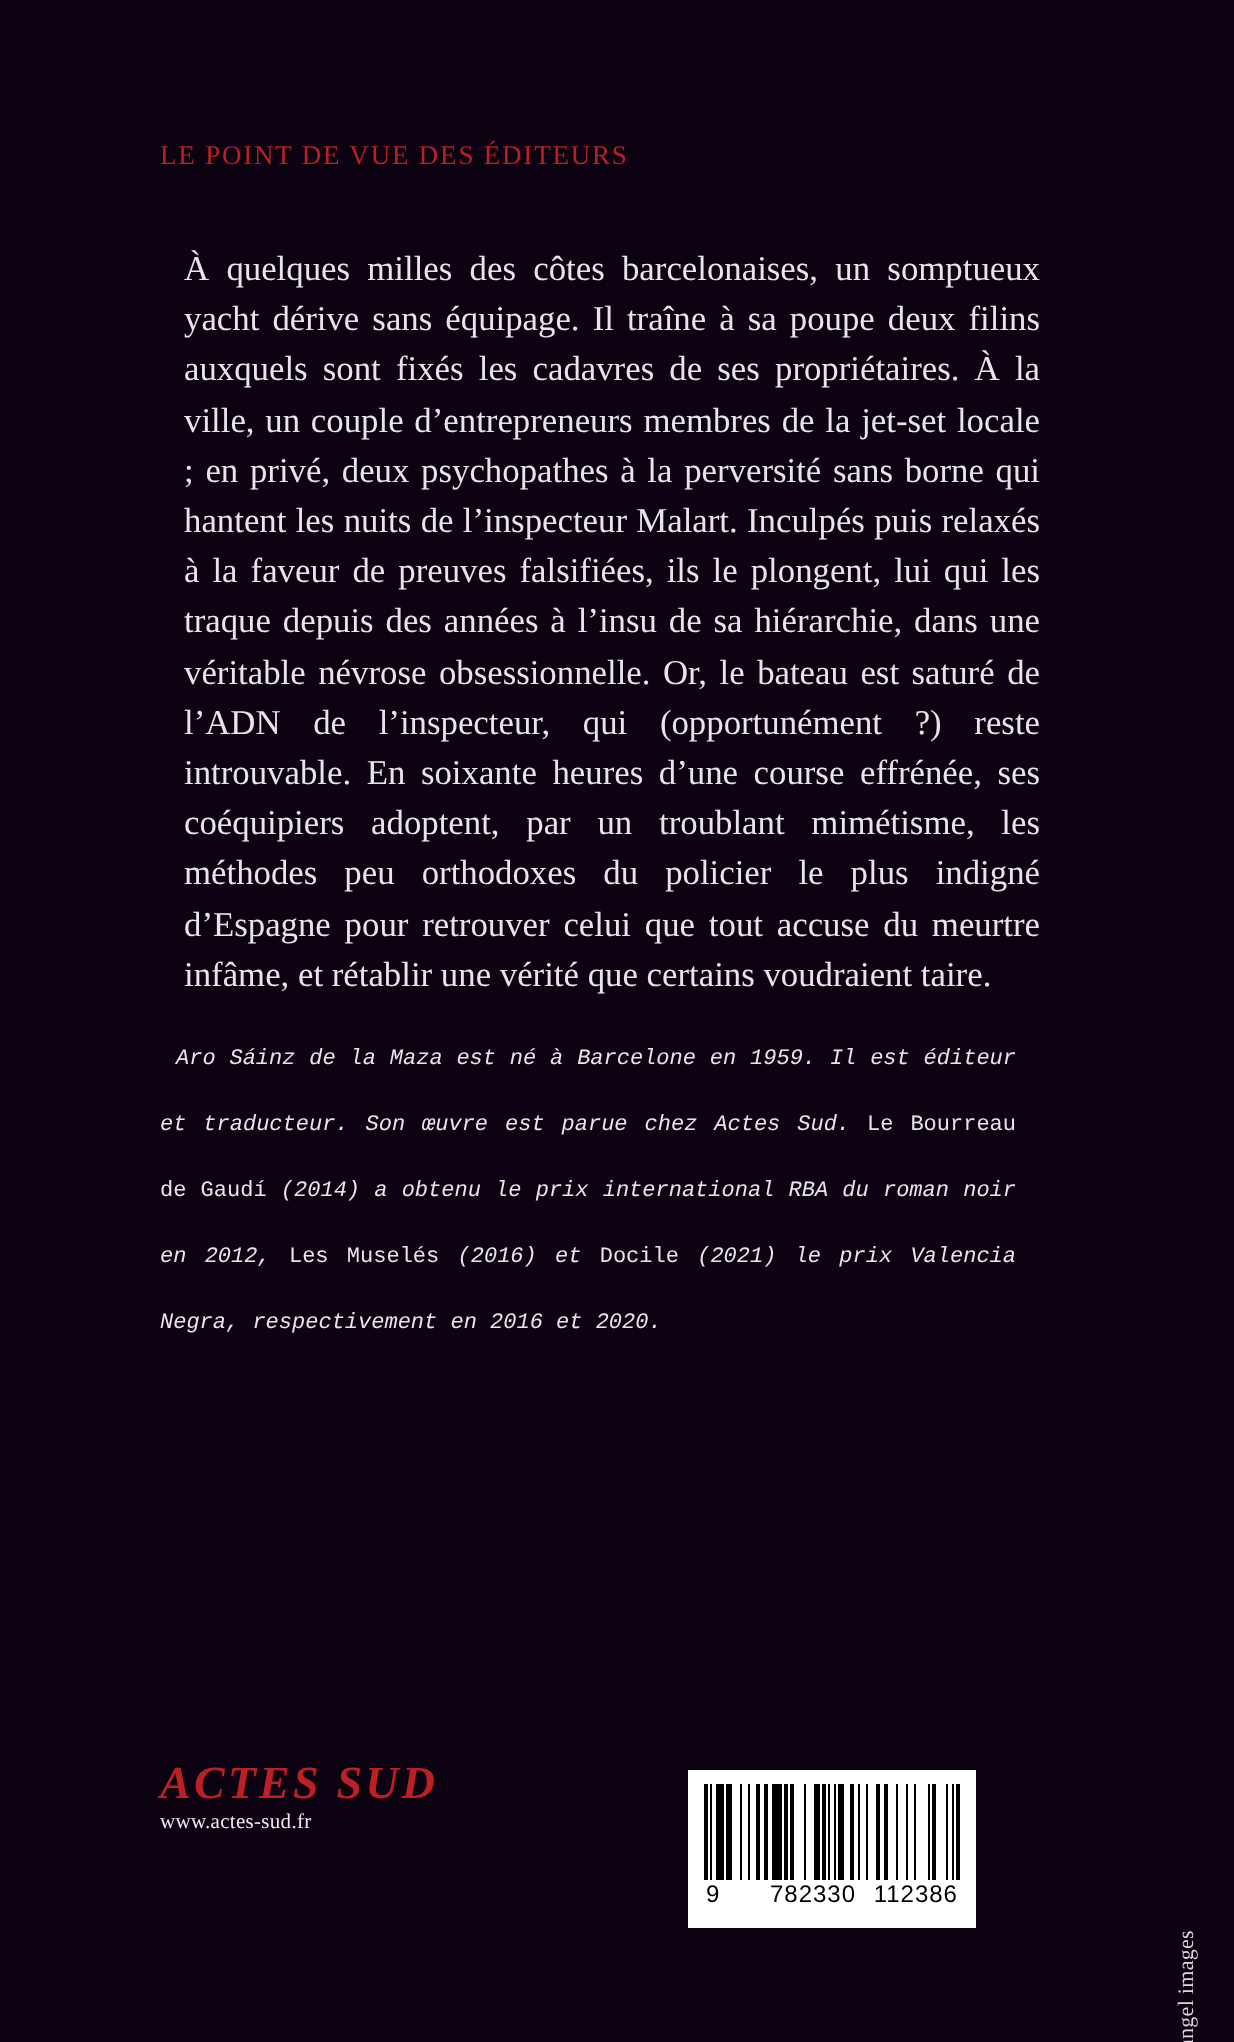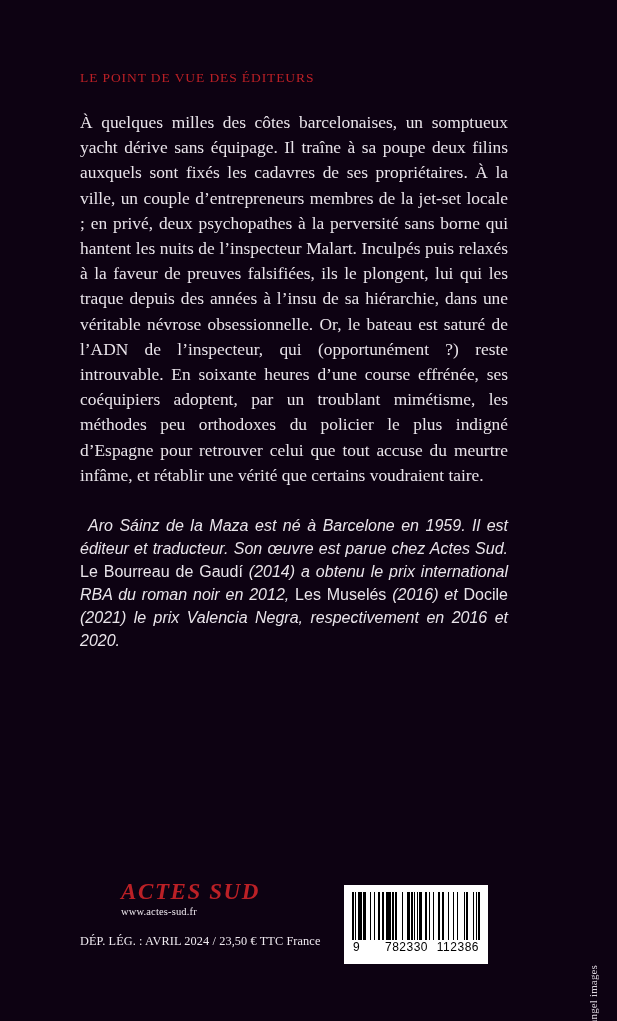--- a/index.html
+++ b/index.html
@@ -41,49 +41,48 @@
     top: 110px;
     width: 428px;
     color: #e9e4ea;
     font-family: "Liberation Serif", serif;
     font-size: 17.4px;
     line-height: 25.2px;
     text-align: justify;
     text-justify: inter-word;
     -webkit-hyphens: none;
     hyphens: none;
-    margin: 0;
+    margin: 12px;
   }
 
   
   .bio {
     position: absolute;
     left: 80px;
     top: 514px;
     width: 428px;
     color: #e9e4ea;
-    font-family: Liberation Sans, sans-serif;
-    font-size: 16px;
-    line-height: 23px;
+    font-family: Liberation Mono, monospace;
+    font-size: 11px;
+    line-height: 33px;
     font-style: italic;
     text-align: justify;
     text-justify: inter-word;
     margin: 0;
     text-indent: 8px;
   }
   .bio .roman {
     font-style: normal;
   }
 
   
   .publisher {
     position: absolute;
     left: 80px;
     top: 880px;
-    margin-left: 41px;
   }
   .publisher-name {
     color: #bb2026;
     font-family: "Liberation Serif", serif;
     font-style: italic;
     font-weight: 700;
     font-size: 23px;
     letter-spacing: 1.6px;
     line-height: 1.05;
     white-space: nowrap;
@@ -183,21 +182,20 @@
     <span class="roman">Docile</span>
     <span>(2021) le prix Valencia Negra, respectivement en 2016 et 2020.</span>
   </p>
 
   <div class="publisher">
     <div class="publisher-name">ACTES SUD</div>
     <div class="publisher-url">www.actes-sud.fr</div>
   </div>
 
   <div class="legal">
-    <div>DÉP. LÉG. : AVRIL 2024 / 23,50 € TTC France</div>
   </div>
 
   <div class="barcode-box">
     <div class="barcode-bars" id="barcode-bars">
         <span style="width: 1.34737px; flex: 0 0 auto;"></span>
         <span class="sp" style="width: 1.34737px; flex: 0 0 auto;"></span>
         <span style="width: 1.34737px; flex: 0 0 auto;"></span>
         <span class="sp" style="width: 1.34737px; flex: 0 0 auto;"></span>
         <span style="width: 4.04211px; flex: 0 0 auto;"></span>
         <span class="sp" style="width: 1.34737px; flex: 0 0 auto;"></span>

